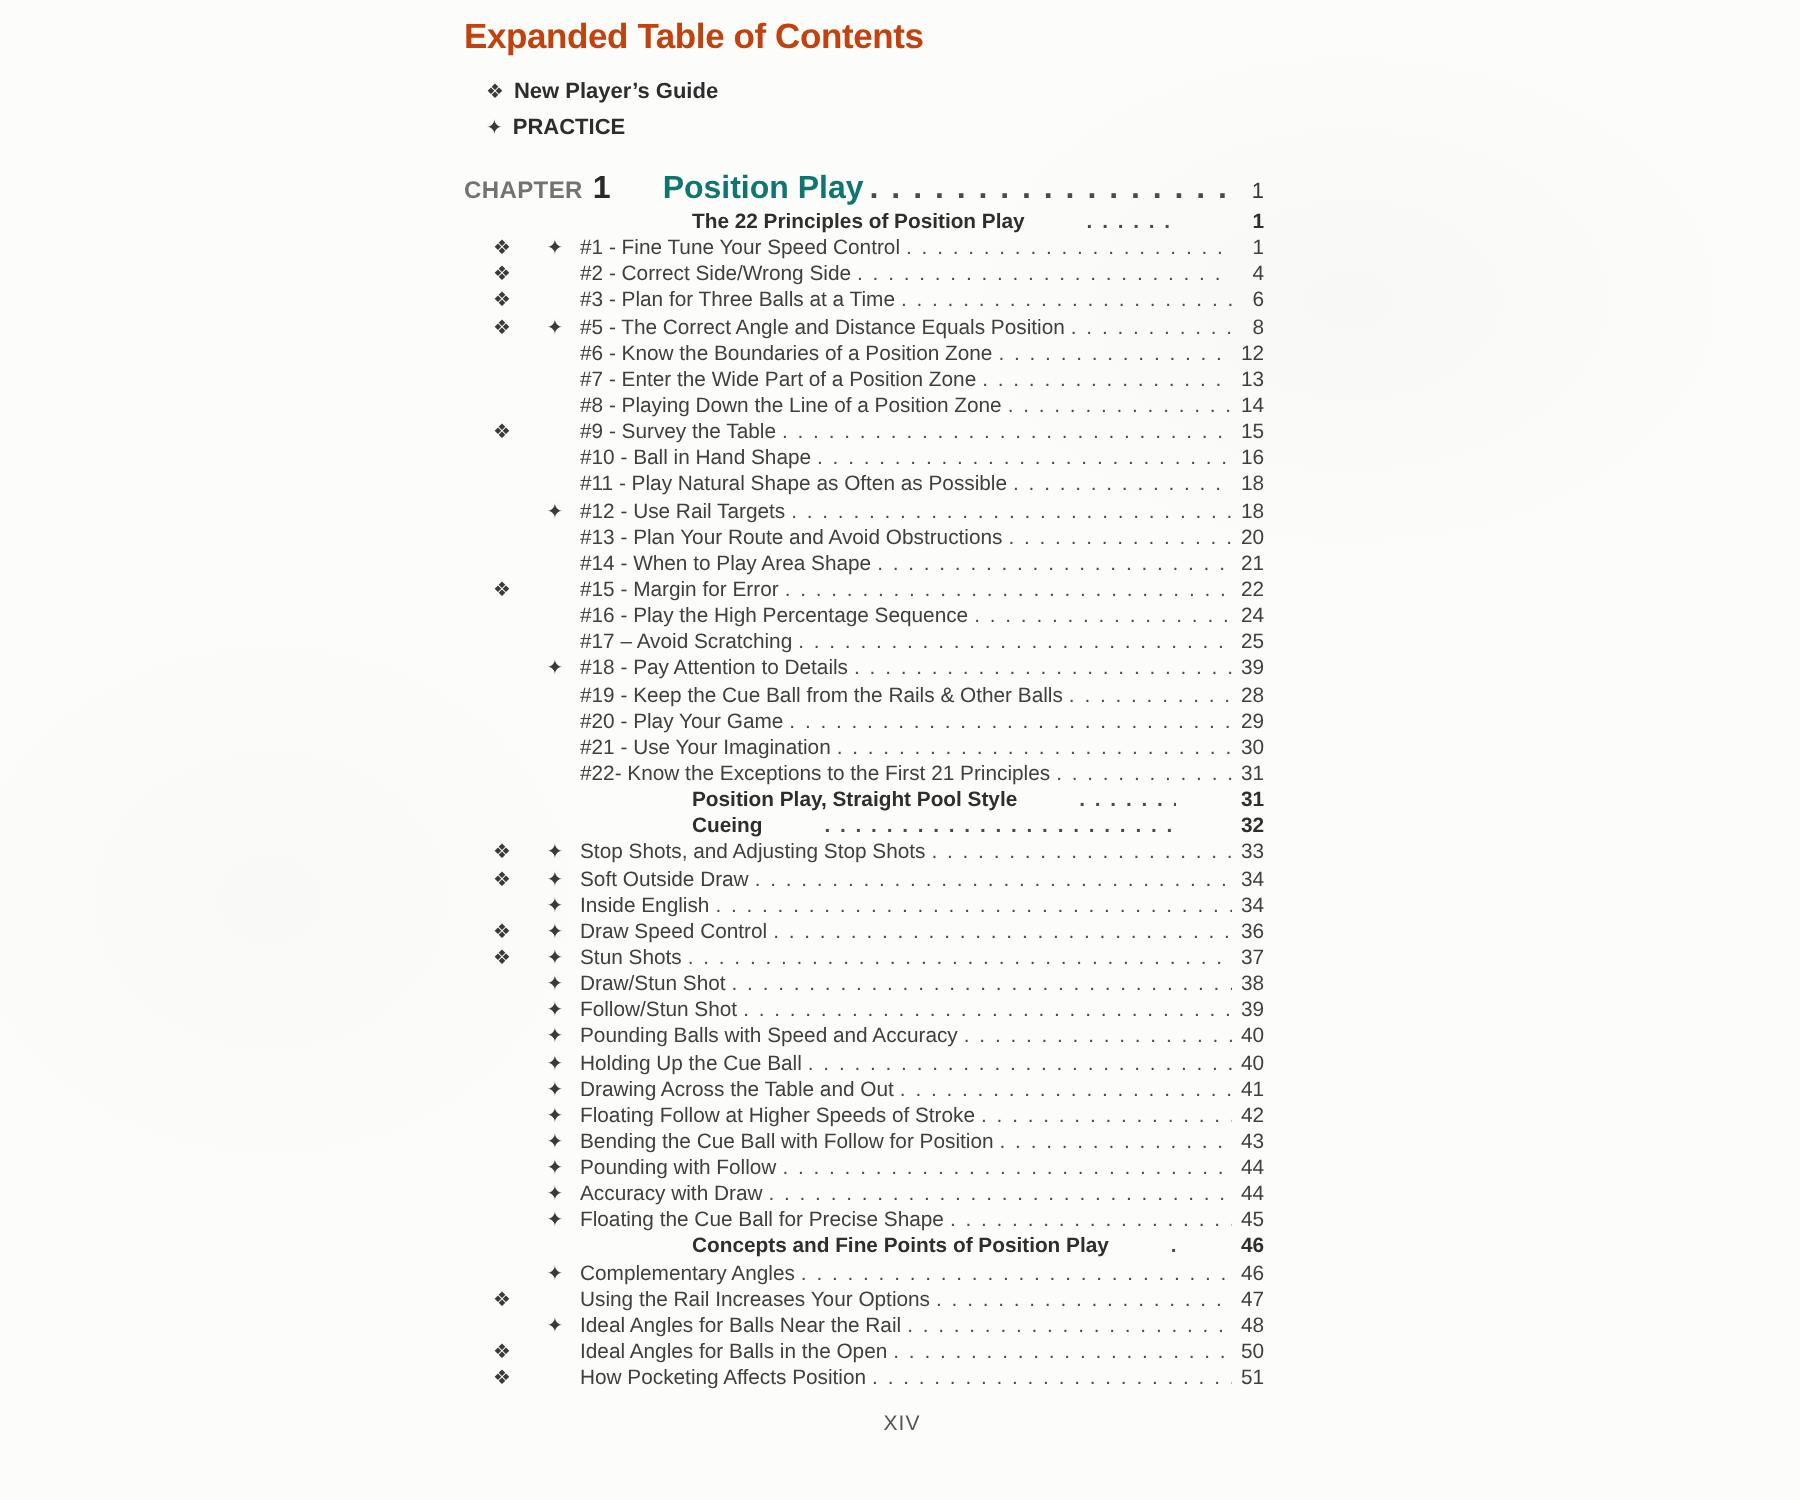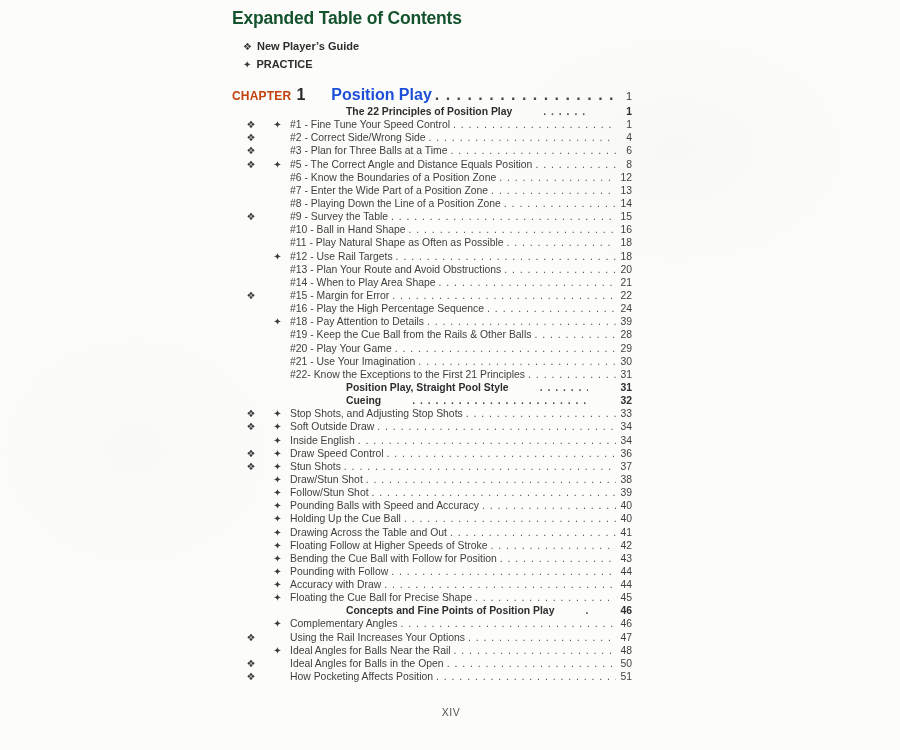--- a/index.html
+++ b/index.html
@@ -22,21 +22,21 @@
   .page-content {
     position: absolute;
     left: 232px;
     top: 8px;
     width: 400px;
   }
 
   .page-title {
     font-size: 17.5px;
     font-weight: 700;
-    color: #14532d;
+    color: #c2410c;
     letter-spacing: -0.2px;
     margin: 0 0 9px 0;
   }
 
   .legend {
     margin-left: 11px;
   }
   .legend-item {
     display: flex;
     align-items: baseline;
@@ -59,33 +59,33 @@
   
   .chapter-row {
     display: flex;
     align-items: baseline;
     margin-top: 13px;
     margin-bottom: 1px;
   }
   .ch-prefix {
     font-size: 12px;
     font-weight: 700;
-    color: #c2410c;
+    color: #737373;
     letter-spacing: 0.2px;
   }
   .ch-num {
     font-size: 16px;
     font-weight: 700;
     color: #2a2a2a;
     margin-left: 5px;
   }
   .ch-title {
     font-size: 16px;
     font-weight: 700;
-    color: #1d4ed8;
+    color: #0f766e;
     margin-left: 26px;
   }
   .ch-leader {
     font-weight: 700;
   }
   .ch-page {
     font-size: 11px;
     color: #3a3a3a;
     text-align: right;
     min-width: 10px;
@@ -303,20 +303,27 @@
   </div>
 
   <div class="toc-row">
     <span class="col-d icon"></span>
     <span class="col-s icon"></span>
     <span class="row-text">#16 -  Play the High Percentage Sequence</span>
     <span class="leader"></span>
     <span class="page-num">24</span>
   </div>
 
+  <div class="toc-row">
+    <span class="col-d icon"></span>
+    <span class="col-s icon"></span>
+    <span class="row-text">#17 – Avoid Scratching</span>
+    <span class="leader"></span>
+    <span class="page-num">25</span>
+  </div>
 
   <div class="toc-row">
     <span class="col-d icon"></span>
     <span class="col-s icon">✦</span>
     <span class="row-text">#18 -  Pay Attention to Details</span>
     <span class="leader"></span>
     <span class="page-num">39</span>
   </div>
 
   <div class="toc-row">

